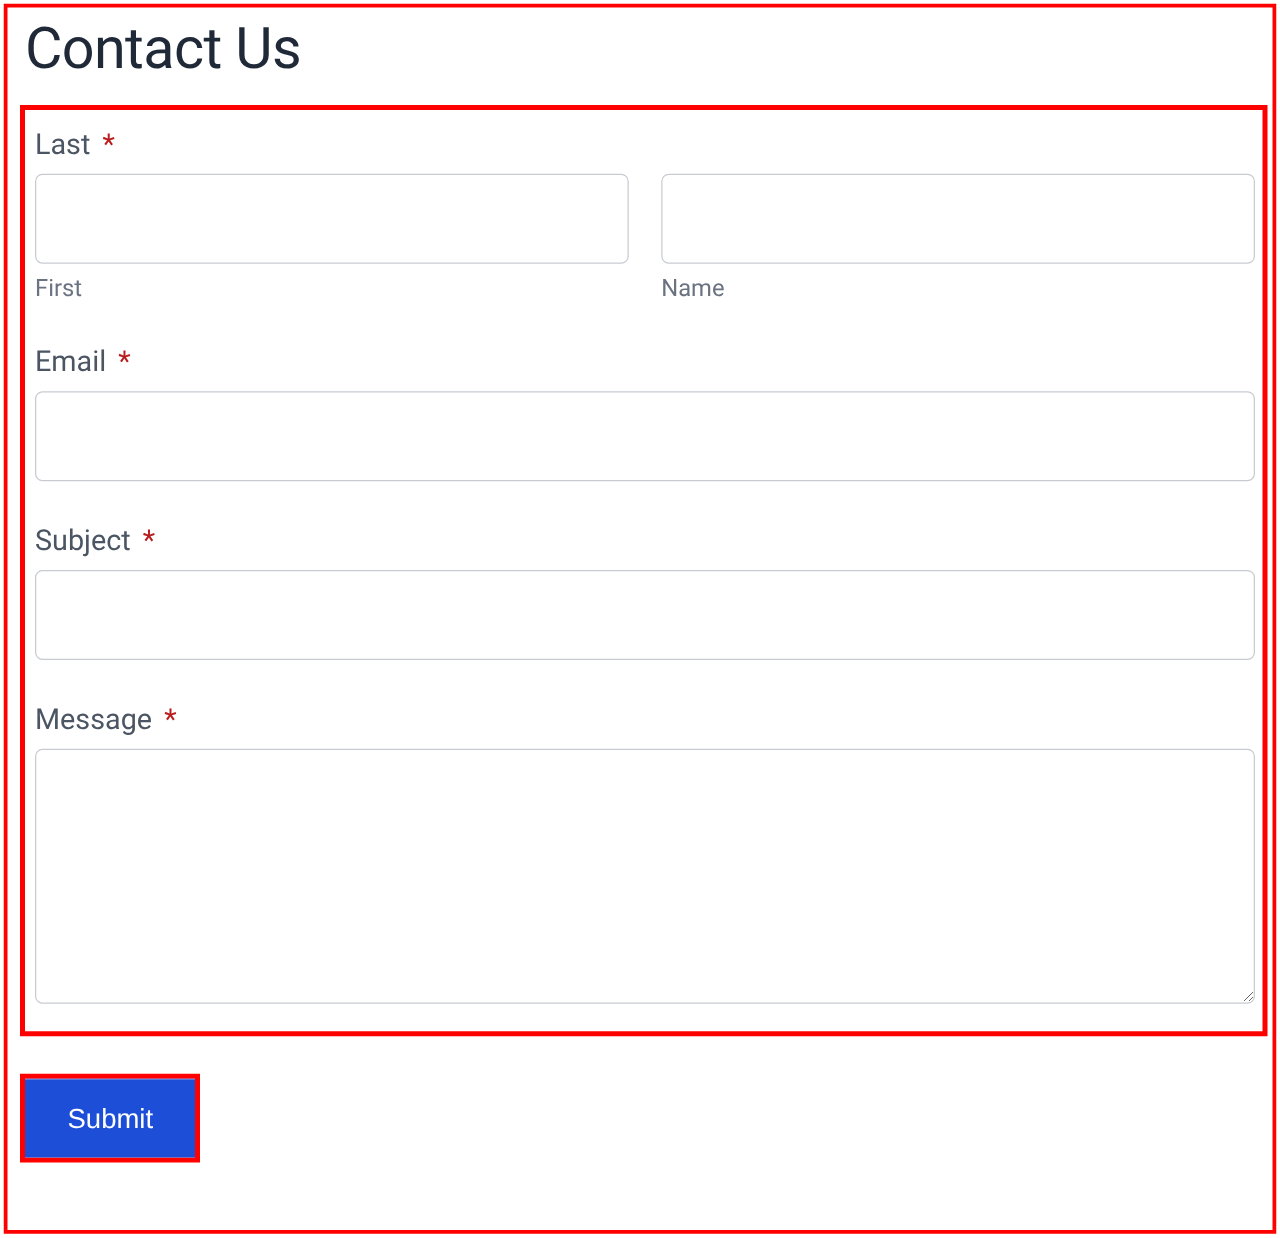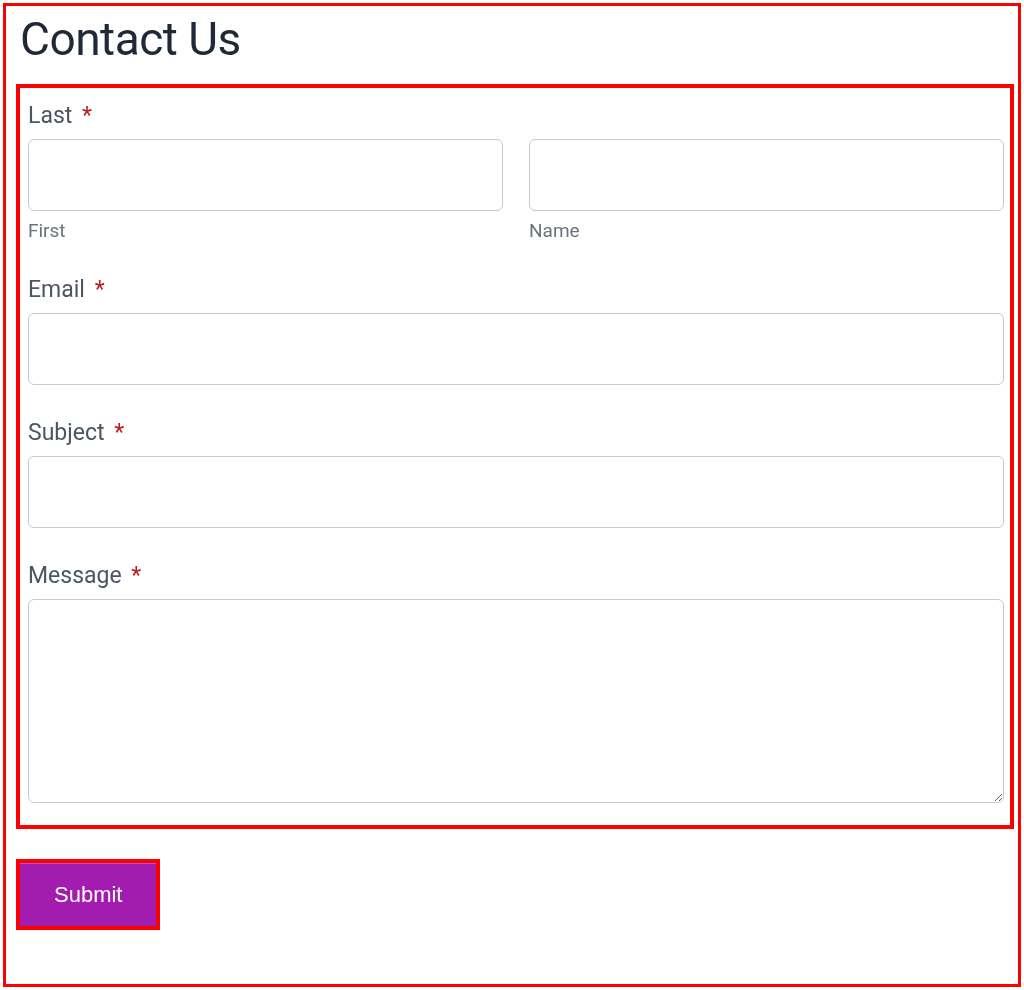--- a/index.html
+++ b/index.html
@@ -88,21 +88,21 @@
       resize: both;
       font-family: inherit;
     }
     .submit-wrap {
       margin-top: 30px;
       display: inline-block;
       border: 4px solid #ff0000;
       padding: 0;
     }
     .submit-btn {
-      background: #a21caf;
+      background: #1d4ed8;
       color: #fff;
       border: none;
       font-size: 22px;
       padding: 18px 34px;
       cursor: pointer;
       font-weight: 400;
       border-top: 1px solid rgba(255,255,255,0.25);
     }
   </style>
 </head>

